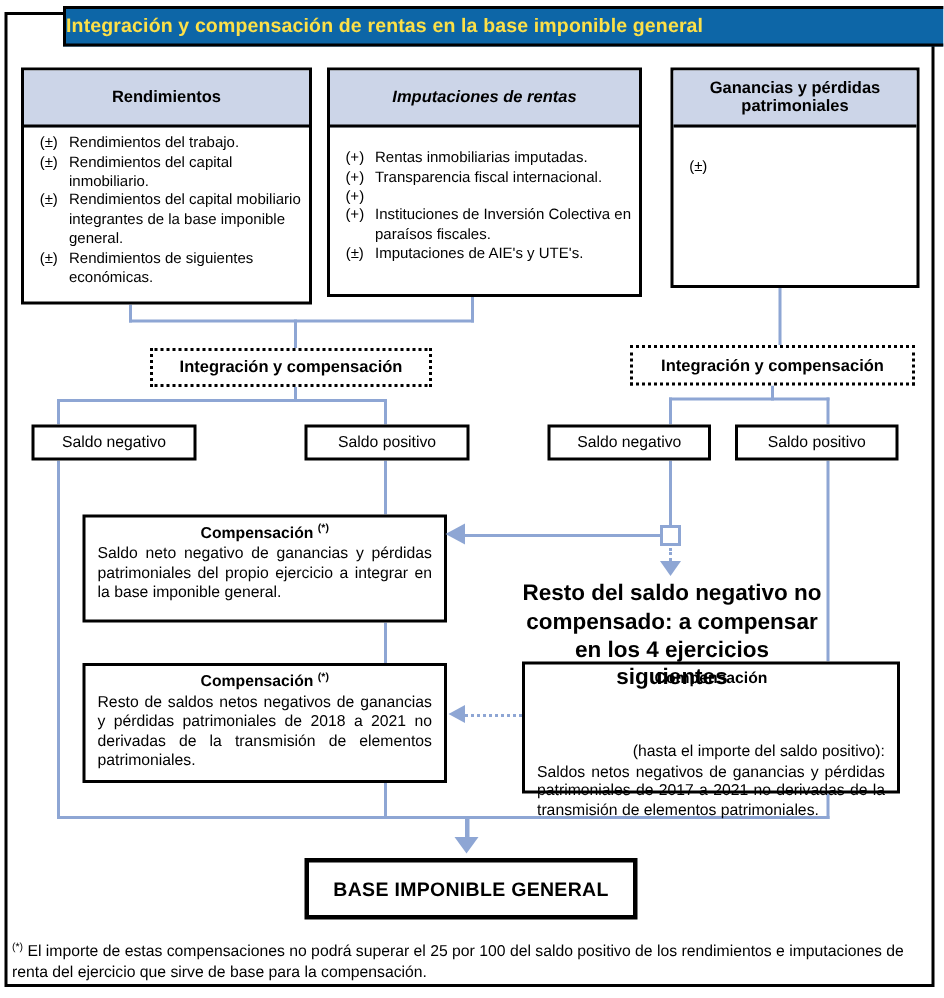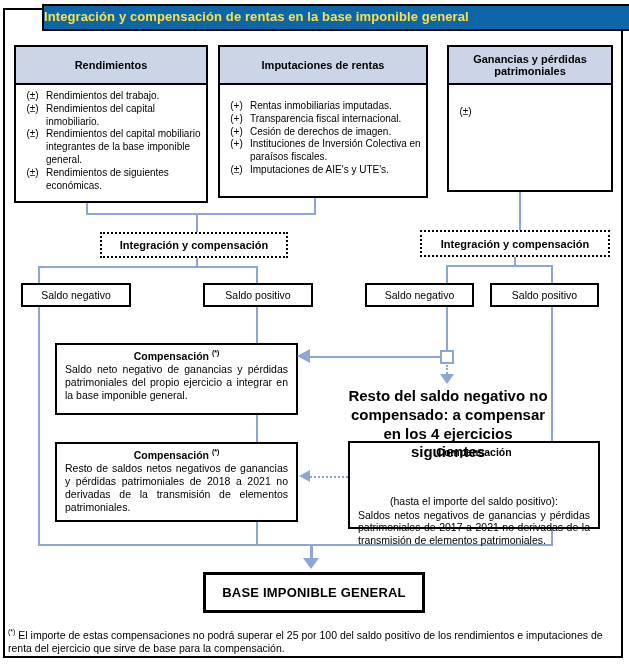--- a/index.html
+++ b/index.html
@@ -17,21 +17,21 @@
   .item .sg{width:27px;flex:none;text-align:center;}
   .item .tx{flex:1;padding-right:2px;}
   .dotbox{position:absolute;box-sizing:border-box;border:2px dotted #000;background:#fff;font-weight:bold;
           font-size:11px;text-align:center;z-index:2;display:flex;align-items:center;justify-content:center;}
   .saldo{position:absolute;box-sizing:border-box;border:2px solid #000;background:#fff;font-size:10.5px;
          z-index:2;display:flex;align-items:center;justify-content:center;}
   .comp{position:absolute;box-sizing:border-box;border:2px solid #000;background:#fff;z-index:2;
         padding:4px 8px;font-size:10.5px;line-height:1.22;}
   .comp .ct{display:block;text-align:center;font-weight:bold;margin-bottom:1px;}
   .comp .ct sup{font-size:7px;font-weight:bold;}
-  .comp .cs{display:block;text-align:center;margin-bottom:1px;margin-top:36px;}
+  .comp .cs{display:block;text-align:right;margin-bottom:1px;margin-top:36px;}
   .comp .cb{display:block;text-align:justify;}
   .ln{position:absolute;background:var(--connector,#8ea6d4);z-index:1;}
   .sq{position:absolute;box-sizing:border-box;width:14px;height:14px;background:#fff;
       border:2px solid var(--connector,#8ea6d4);z-index:3;}
   .tri{position:absolute;width:0;height:0;z-index:3;}
   .tri-left{border-top:7px solid transparent;border-bottom:7px solid transparent;border-right:13px solid var(--connector,#8ea6d4);}
   .tri-left-sm{border-top:6px solid transparent;border-bottom:6px solid transparent;border-right:11px solid var(--connector,#8ea6d4);}
   .tri-down-sm{border-left:7px solid transparent;border-right:7px solid transparent;border-top:10px solid var(--connector,#8ea6d4);}
   .tri-down{border-left:8px solid transparent;border-right:8px solid transparent;border-top:11px solid var(--connector,#8ea6d4);}
   .dotv{position:absolute;width:0;border-left:2px dotted var(--connector,#8ea6d4);z-index:1;}
@@ -67,33 +67,32 @@
         <span class="tx">Rendimientos del capital mobiliario integrantes de la base imponible general.</span>
       </div>
       <div class="item">
         <span class="sg">(±)</span>
         <span class="tx">Rendimientos de siguientes económicas.</span>
       </div>
     </div>
   </div>
 
   <div class="box" style="left:218px;top:45px;width:210px;height:153px;">
-    <div class="hdr" style="height:29px;">Imputaciones de rentas</div>
+    <div class="hdr" style="height:29px;font-style:italic;">Imputaciones de rentas</div>
     <div class="items" style="padding-top:15px;">
       <div class="item">
         <span class="sg">(+)</span>
         <span class="tx">Rentas inmobiliarias imputadas.</span>
       </div>
       <div class="item">
         <span class="sg">(+)</span>
         <span class="tx">Transparencia fiscal internacional.</span>
       </div>
       <div class="item">
         <span class="sg">(+)</span>
-        <span class="tx">Cesión de derechos de imagen.</span>
       </div>
       <div class="item">
         <span class="sg">(+)</span>
         <span class="tx">Instituciones de Inversión Colectiva en paraísos fiscales.</span>
       </div>
       <div class="item">
         <span class="sg">(±)</span>
         <span class="tx">Imputaciones de AIE's y UTE's.</span>
       </div>
     </div>

